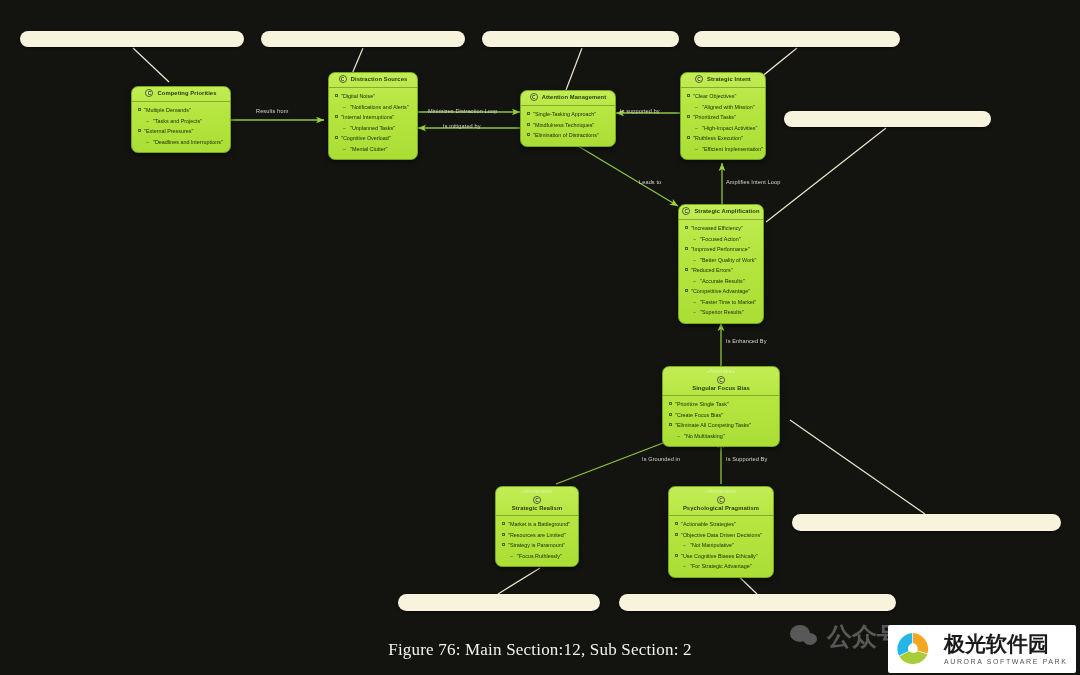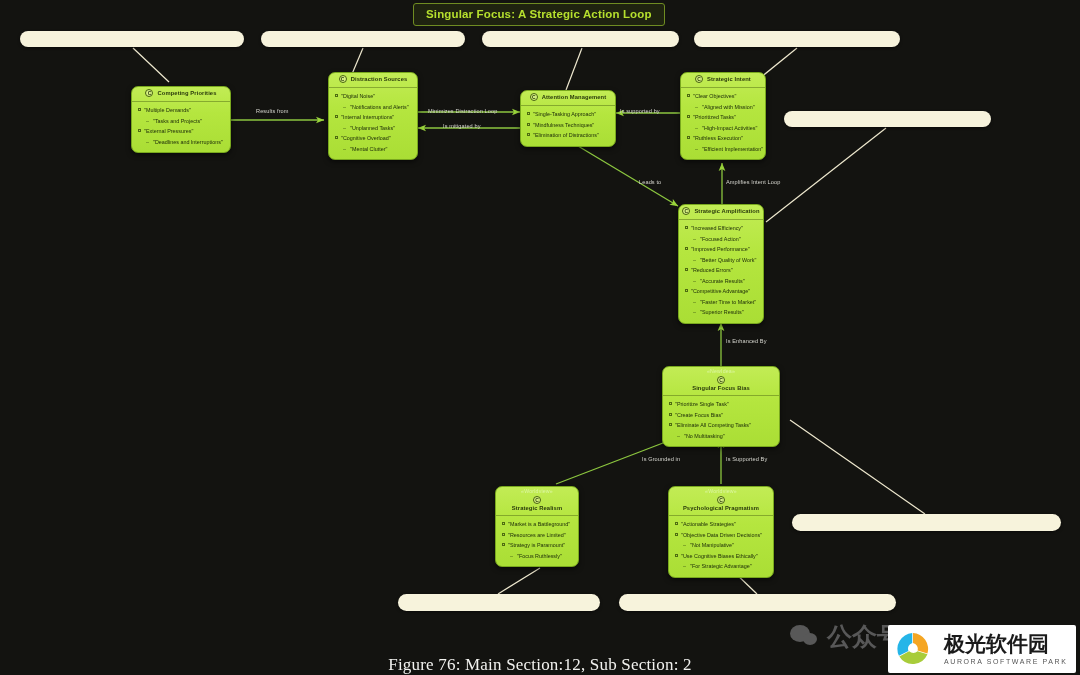--- a/index.html
+++ b/index.html
@@ -136,21 +136,20 @@
   
   .caption {
     position: absolute;
     left: 0; right: 0;
     top: 640px;
     text-align: center;
     color: #f2f2ef;
     font-family: "Liberation Serif", serif;
     font-size: 17px;
     letter-spacing: .2px;
-    margin-top: 15px;
   }
 
   
   .wm {
     position: absolute;
     z-index: 5;
     pointer-events: none;
   }
   .wm-wechat {
     left: 790px; top: 620px;
@@ -185,21 +184,20 @@
     font-family: "Liberation Sans", sans-serif;
     font-size: 7px; color: #555; letter-spacing: 1.6px;
     margin-top: 2px;
   }
 </style>
 </head>
 <body>
 
 <div id="stage">
 
-  <div class="title-banner">Singular Focus: A Strategic Action Loop</div>
 
   <svg id="edge-layer" viewBox="0 0 1080 675">
     <defs>
       <marker id="ah" markerWidth="7" markerHeight="7" refX="6.2" refY="3" orient="auto">
         <path d="M0,0.4 L6.4,3 L0,5.6 L1.6,3 Z" fill="#9ad43b"></path>
       </marker>
     </defs>
     <g stroke="#8cc63f" stroke-width="1.3" fill="none">
 
       <line x1="231" y1="120" x2="324" y2="120" marker-end="url(#ah)"></line>

